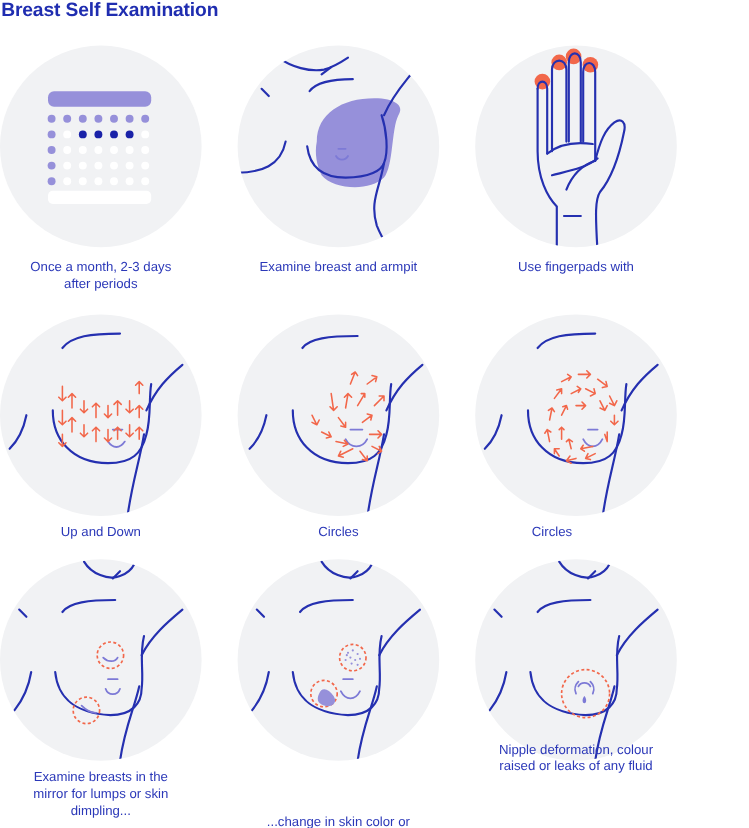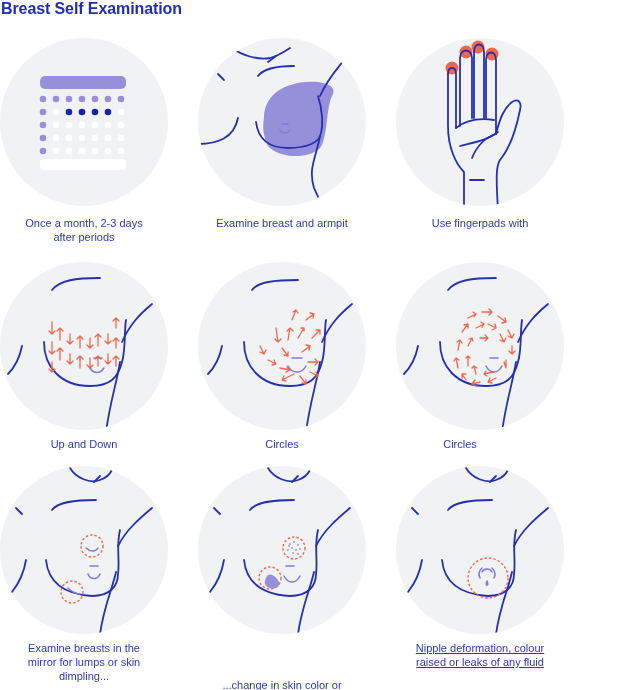--- a/index.html
+++ b/index.html
@@ -282,16 +282,16 @@
     <path class="line" d="M46 94 C48 114 60 128 92 130 C110 130 118 120 118 108 C120 94 116 80 120 64"></path>
     <path class="line" d="M118 80 C126 64 140 52 152 42"></path>
     <path class="line" d="M116 106 C112 124 104 140 100 168"></path>
     <circle class="dash" cx="92" cy="112" r="20"></circle>
     <path class="nip" d="M86 106 C88 102 94 102 96 106"></path>
     <path class="nip" d="M84 112 C82 108 84 104 86 102"></path>
     <path class="nip" d="M98 112 C100 108 98 104 96 102"></path>
     <path d="M91 106 L91 114 C89 116 89 120 91 120 C93 120 93 116 91 114 Z" fill="#7d7ad6"></path>
   </svg>
 </div>
-<div class="caption" style="left:385px; top:641px;text-decoration:underline;">
+<div class="caption" style="left:385px; top:618px;">
   <div>Nipple deformation, colour</div>
   <div>raised or leaks of any fluid</div>
 </div>
 
 </body></html>

